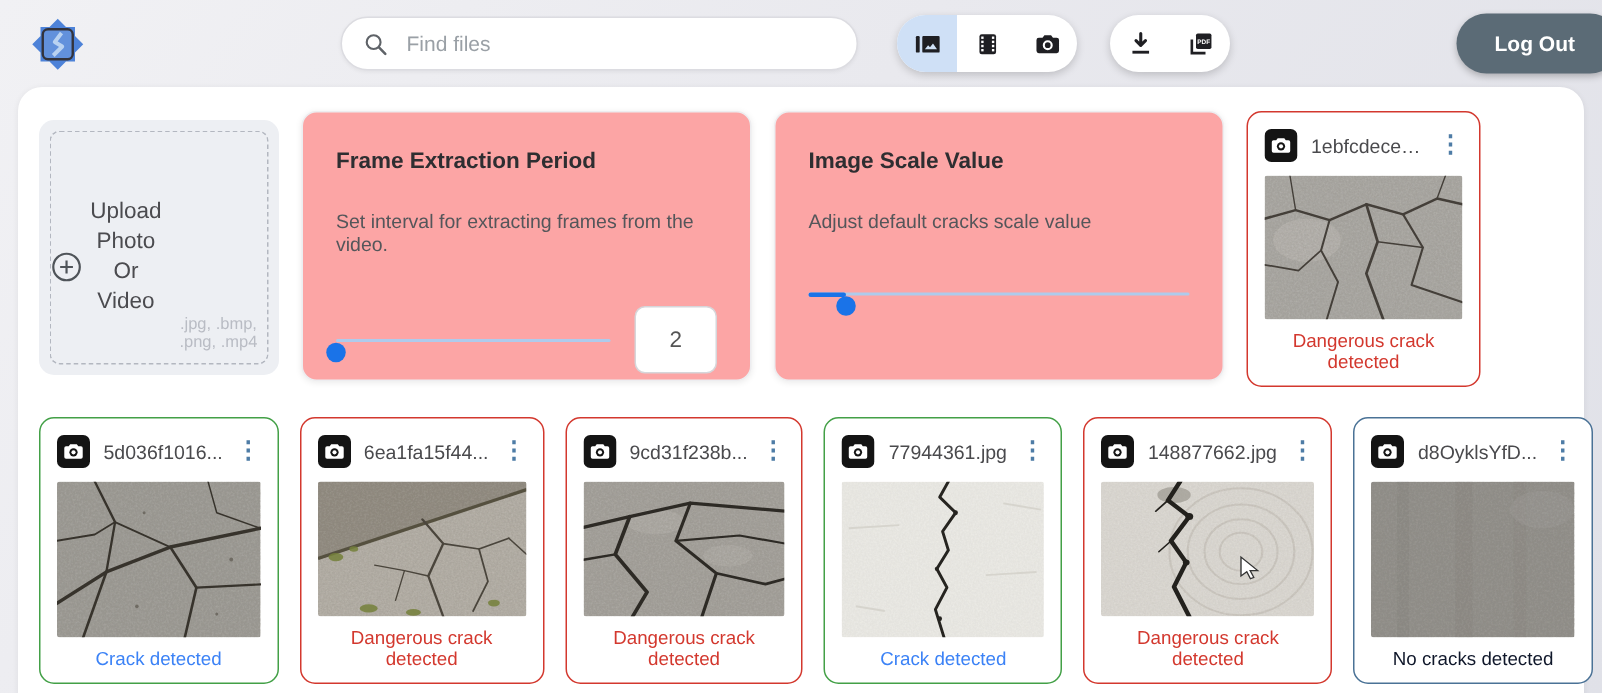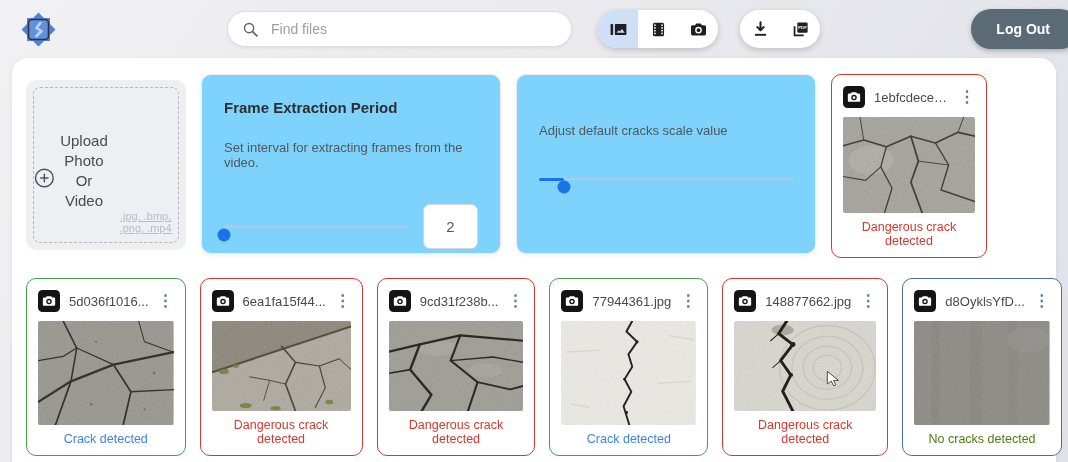--- a/index.html
+++ b/index.html
@@ -53,25 +53,25 @@
   .upload {
     width:160px; height:170px; margin-top:6px; background:#edeff3; border-radius:10px;
     position:relative; cursor:pointer; flex:none;
   }
   .upload-inner {
     position:absolute; inset:7px; border:1px dashed #b3b7c0; border-radius:7px;
     display:flex; flex-direction:row; align-items:center; text-align:center;
   }
   .upload-inner svg { width:34px; height:34px; margin-top:26px; }
   .upload-label { font-size:15px; color:#4b4b4f; margin-top:12px; width:96px; line-height:1.35; }
-  .upload-formats { font-size:11px; color:#b9bcc4; margin-top:auto; margin-bottom:8px;text-decoration:underline; }
+  .upload-formats { font-size:11px; color:#b9bcc4; margin-top:auto; margin-bottom:8px; }
 
   
   .setting {
-    width:300px; height:180px; background:#7dd3fc; border:1px solid #ededf0;
+    width:300px; height:180px; background:#fca5a5; border:1px solid #ededf0;
     border-radius:10px; box-shadow:0 1px 4px rgba(0,0,0,.08); padding:24px 22px; flex:none;
   }
   .setting h3 { font-size:15px; color:#2e2e31; font-weight:700; }
   .setting p  { font-size:13px; color:#54565a; margin-top:24px; }
   .slider-row { display:flex; align-items:center; margin-top:34px; }
   .slider { position:relative; flex:1; height:14px; }
   .slider .track { position:absolute; left:0; right:0; top:6px; height:2px; background:#aecbec; border-radius:2px; }
   .slider .fill  { position:absolute; left:0; top:5.5px; height:3px; background:#1a73e8; border-radius:2px; }
   .slider .thumb {
     position:absolute; top:7px; width:13px; height:13px; border-radius:50%;
@@ -97,21 +97,21 @@
   .fname {
     flex:1; font-size:13px; color:#4a4a4d; white-space:nowrap;
     overflow:hidden; text-overflow:ellipsis; text-align:center;
   }
   .dots { color:#4e7ca6; font-size:16px; font-weight:700; flex:none; cursor:pointer; line-height:1; }
   .thumb { margin-top:8px; flex:1; overflow:hidden; border-radius:2px; }
   .thumb svg { width:100%; height:100%; display:block; }
   .fstatus { text-align:center; font-size:12.5px; margin-top:7px; }
   .sev-danger .fstatus { color:#d3382e; }
   .sev-ok     .fstatus { color:#3b82f6; }
-  .sev-none   .fstatus { color:#4d7c0f; }
+  .sev-none   .fstatus { color:#0f172a; }
 </style>
 </head>
 <body>
 
 <svg width="0" height="0" style="position:absolute" aria-hidden="true">
   <defs>
     <filter id="spk" x="0" y="0" width="100%" height="100%">
       <feTurbulence type="fractalNoise" baseFrequency="0.8" numOctaves="2" seed="3" stitchTiles="stitch"></feTurbulence>
       <feColorMatrix type="matrix" values="0 0 0 0 0.28  0 0 0 0 0.26  0 0 0 0 0.23  0.9 0 0 0 -0.25"></feColorMatrix>
     </filter>
@@ -211,20 +211,21 @@
         <div class="slider">
           <div class="track"></div>
           <div class="fill" style="width: 0%;"></div>
           <div class="thumb" style="left: 0%;"></div>
         </div>
         <input class="value-box" value="2" style="">
       </div>
     </div>
 
     <div class="setting">
+      <h3>Image Scale Value</h3>
       <p>Adjust default cracks scale value</p>
       <div class="slider-row">
         <div class="slider">
           <div class="track"></div>
           <div class="fill" style="width: 10%;"></div>
           <div class="thumb" style="left: 10%;"></div>
         </div>
       </div>
     </div>
 

